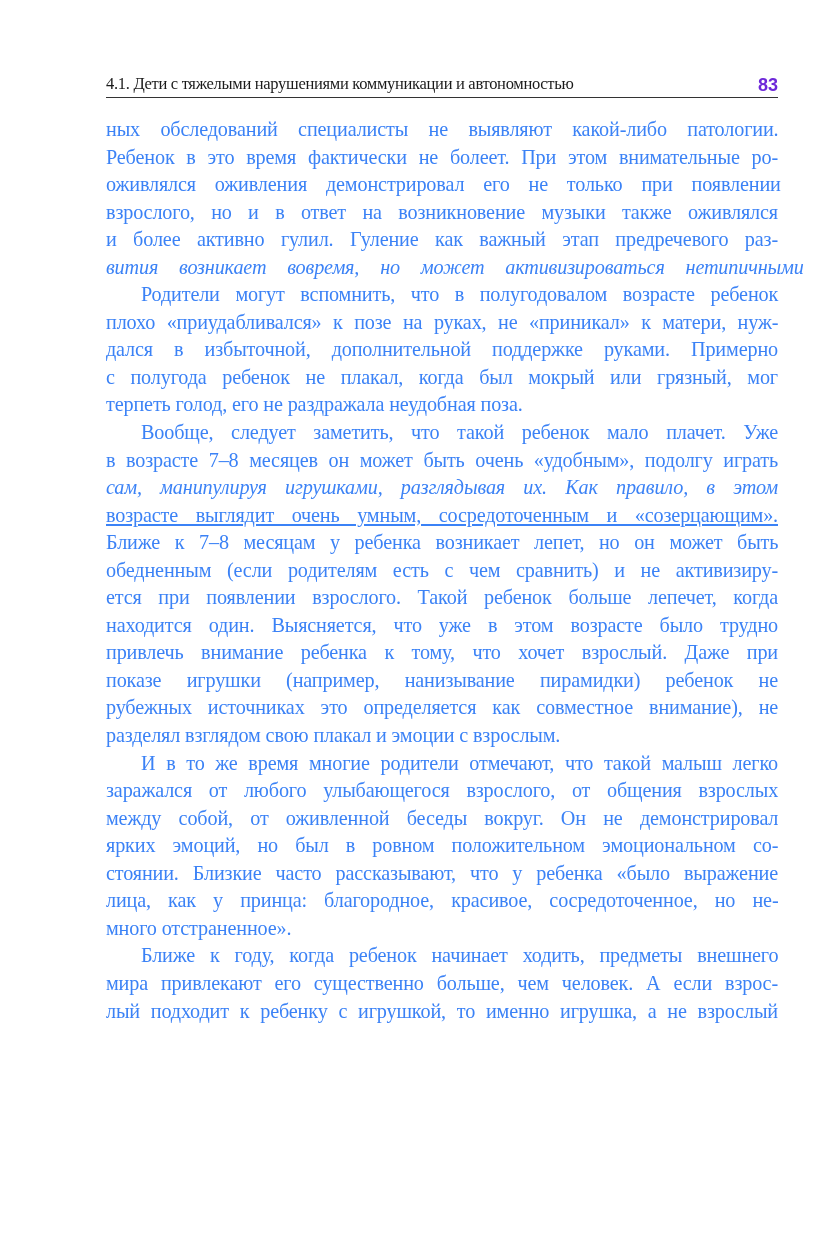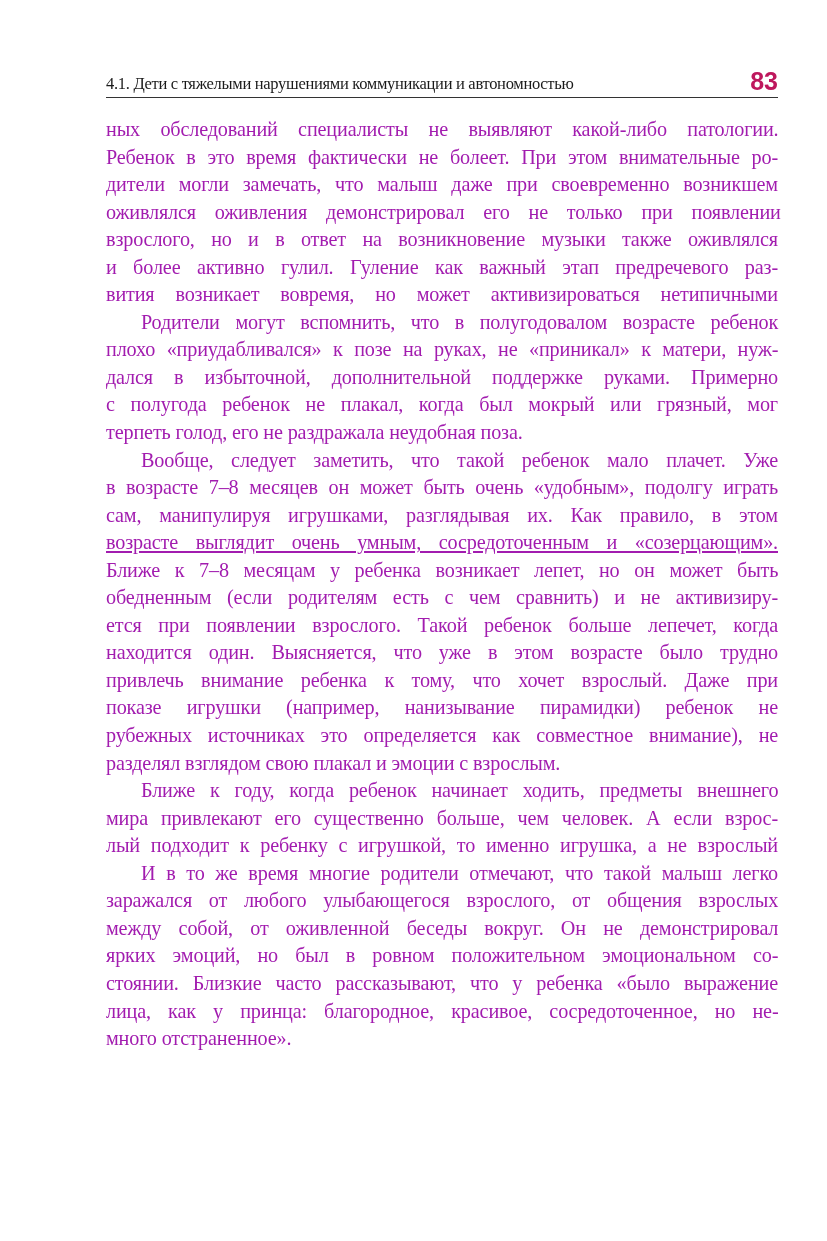--- a/index.html
+++ b/index.html
@@ -7,80 +7,79 @@
   .page { position: absolute; left: 78px; top: 68px; width: 672px; margin-left: 28px; }
   .running-head {
     display: flex; justify-content: space-between; align-items: flex-end;
     border-bottom: 1.3px solid #333; padding-bottom: 3px; height: 26px;
   }
   .head-title {
     font-family: "Liberation Serif", serif; font-size: 16.5px; color: #1a1a1a;
     letter-spacing: -0.3px; white-space: nowrap;
   }
   .page-number {
-    font-family: "Liberation Sans", sans-serif; font-weight: bold; font-size: 25px; color: #be185d;
+    font-family: "Liberation Sans", sans-serif; font-weight: bold; font-size: 18px; color: #6d28d9;
     line-height: 1;
   }
   .body-text {
     margin-top: 18px;
     font-family: "Liberation Serif", serif; font-size: 20.2px; line-height: 27.55px;
-    color: #a21caf; text-align: justify; letter-spacing: -0.15px;
+    color: #3b82f6; text-align: justify; letter-spacing: -0.15px;
   }
   .line { display: block; white-space: nowrap; text-align: justify; text-align-last: justify; height: 27.55px; overflow: visible; }
   .line.last { text-align-last: left; }
   .line.indent { text-indent: 35px; }
 </style>
 </head>
 <body>
 
 <div class="page">
   <div class="running-head">
     <span class="head-title">4.1. Дети с тяжелыми нарушениями коммуникации и автономностью</span>
     <span class="page-number">83</span>
   </div>
 
   <div class="body-text">
     <div>
       <span class="line" style="display: block; word-spacing: 15.5px;">ных обследований специалисты не выявляют какой-либо патологии.</span>
       <span class="line" style="display: block; word-spacing: 6.9px;">Ребенок в это время фактически не болеет. При этом внимательные ро-</span>
-      <span class="line" style="display: block; word-spacing: 8.875px;">дители могли замечать, что малыш даже при своевременно возникшем</span>
       <span class="line" style="display: block; word-spacing: 14px;">оживлялся оживления демонстрировал его не только при появлении</span>
       <span class="line" style="display: block; word-spacing: 11.4444px;">взрослого, но и в ответ на возникновение музыки также оживлялся</span>
       <span class="line" style="display: block; word-spacing: 11.5556px;">и более активно гулил. Гуление как важный этап предречевого раз-</span>
-      <span class="line" style="display: block; word-spacing: 16px;">вития возникает вовремя, но может активизироваться нетипичными</span>
+      <span class="line" style="display: block; word-spacing: 16px; font-style: italic;">вития возникает вовремя, но может активизироваться нетипичными</span>
     </div>
     <div>
       <span class="line indent" style="display: block; word-spacing: 10.7143px;">Родители могут вспомнить, что в полугодовалом возрасте ребенок</span>
       <span class="line" style="display: block; word-spacing: 6.6px;">плохо «приудабливался» к позе на руках, не «приникал» к матери, нуж-</span>
       <span class="line" style="display: block; word-spacing: 16.1667px;">дался в избыточной, дополнительной поддержке руками. Примерно</span>
       <span class="line" style="display: block; word-spacing: 10.7px;">с полугода ребенок не плакал, когда был мокрый или грязный, мог</span>
       <span class="line last">терпеть голод, его не раздражала неудобная поза.</span>
     </div>
     <div>
       <span class="line indent" style="display: block; word-spacing: 12.75px;">Вообще, следует заметить, что такой ребенок мало плачет. Уже</span>
       <span class="line" style="display: block; word-spacing: 5.7px;">в возрасте 7–8 месяцев он может быть очень «удобным», подолгу играть</span>
-      <span class="line" style="display: block; word-spacing: 12.875px;">сам, манипулируя игрушками, разглядывая их. Как правило, в этом</span>
+      <span class="line" style="display: block; word-spacing: 12.875px; font-style: italic;">сам, манипулируя игрушками, разглядывая их. Как правило, в этом</span>
       <span class="line" style="display: block; word-spacing: 12.6667px; text-decoration: underline;">возрасте выглядит очень умным, сосредоточенным и «созерцающим».</span>
       <span class="line" style="display: block; word-spacing: 9.72727px;">Ближе к 7–8 месяцам у ребенка возникает лепет, но он может быть</span>
       <span class="line" style="display: block; word-spacing: 10.7778px;">обедненным (если родителям есть с чем сравнить) и не активизиру-</span>
       <span class="line" style="display: block; word-spacing: 11.75px;">ется при появлении взрослого. Такой ребенок больше лепечет, когда</span>
       <span class="line" style="display: block; word-spacing: 12.1111px;">находится один. Выясняется, что уже в этом возрасте было трудно</span>
       <span class="line" style="display: block; word-spacing: 12.5556px;">привлечь внимание ребенка к тому, что хочет взрослый. Даже при</span>
       <span class="line" style="display: block; word-spacing: 20.3333px; font-family: Liberation Serif, serif;">показе игрушки (например, нанизывание пирамидки) ребенок не</span>
       <span class="line" style="display: block; word-spacing: 11.1429px;">рубежных источниках это определяется как совместное внимание), не</span>
       <span class="line last">разделял взглядом свою плакал и эмоции с взрослым.</span>
     </div>
     <div>
-      <span class="line indent" style="display: block; word-spacing: 10px;">Ближе к году, когда ребенок начинает ходить, предметы внешнего</span>
-      <span class="line" style="display: block; word-spacing: 8px;">мира привлекают его существенно больше, чем человек. А если взрос-</span>
-      <span class="line" style="display: block; word-spacing: 5.90909px;">лый подходит к ребенку с игрушкой, то именно игрушка, а не взрослый</span>
-    </div>
-    <div>
       <span class="line indent" style="display: block; word-spacing: 5.81818px;">И в то же время многие родители отмечают, что такой малыш легко</span>
       <span class="line" style="display: block; word-spacing: 11.8571px;">заражался от любого улыбающегося взрослого, от общения взрослых</span>
       <span class="line" style="display: block; word-spacing: 12.375px;">между собой, от оживленной беседы вокруг. Он не демонстрировал</span>
       <span class="line" style="display: block; word-spacing: 12.25px;">ярких эмоций, но был в ровном положительном эмоциональном со-</span>
       <span class="line" style="display: block; word-spacing: 9.125px;">стоянии. Близкие часто рассказывают, что у ребенка «было выражение</span>
       <span class="line" style="display: block; word-spacing: 12.25px;">лица, как у принца: благородное, красивое, сосредоточенное, но не-</span>
       <span class="line last">много отстраненное».</span>
     </div>
+    <div>
+      <span class="line indent" style="display: block; word-spacing: 10px;">Ближе к году, когда ребенок начинает ходить, предметы внешнего</span>
+      <span class="line" style="display: block; word-spacing: 8px;">мира привлекают его существенно больше, чем человек. А если взрос-</span>
+      <span class="line" style="display: block; word-spacing: 5.90909px;">лый подходит к ребенку с игрушкой, то именно игрушка, а не взрослый</span>
+    </div>
   </div>
 </div>
 
 </body></html>

